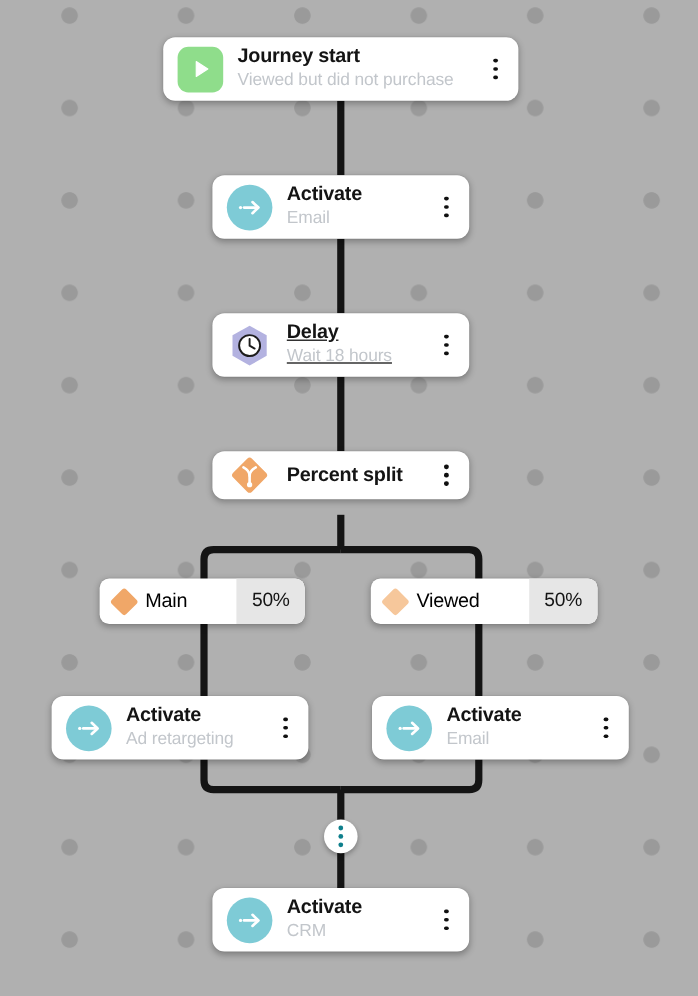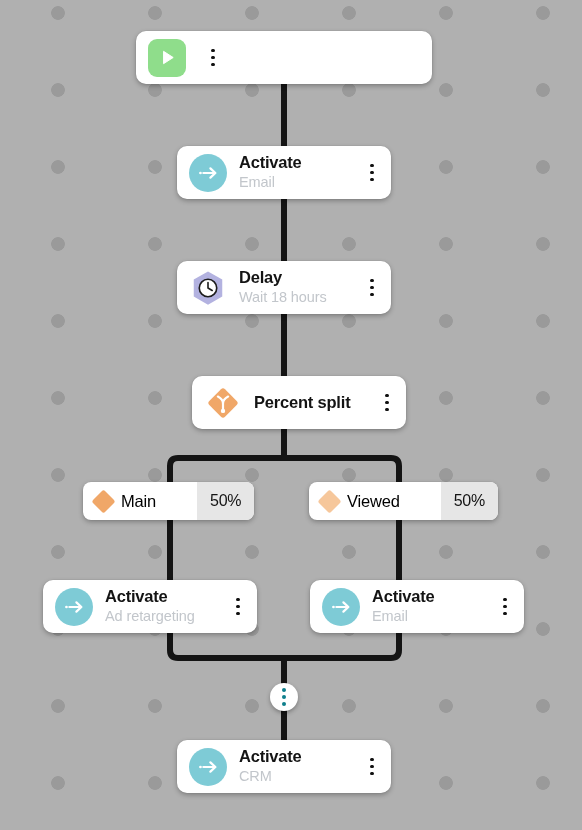--- a/index.html
+++ b/index.html
@@ -121,20 +121,24 @@
   </svg>
 
   <div class="node" style="left:136px;top:31px;width:296px;height:53px;">
     <div class="ico">
       <div class="ic-start">
         <svg width="19" height="19" viewBox="0 0 24 24" aria-hidden="true">
           <path d="M7 4.2 L19.2 12 L7 19.8 Z" fill="#ffffff" stroke="#ffffff" stroke-width="1.2" stroke-linejoin="round"></path>
         </svg>
       </div>
     </div>
+    <div class="txt">
+      <div class="title">Journey start</div>
+      <div class="sub">Viewed but did not purchase</div>
+    </div>
     <div class="kebab">
       <i></i>
         <i></i>
         <i></i>
     </div>
   </div>
 
   <div class="node" style="left:177px;top:146px;width:214px;height:53px;">
     <div class="ico">
       <div class="ic-activate">
@@ -149,42 +153,42 @@
       <div class="title">Activate</div>
       <div class="sub">Email</div>
     </div>
     <div class="kebab">
       <i></i>
         <i></i>
         <i></i>
     </div>
   </div>
 
-  <div class="node" style="left:177px;top:261px;width:214px;height:53px;">
+  <div class="node" style="left:177px;top:261px;width:214px;height:53px;text-decoration:underline;">
     <div class="ico">
       <div class="ic-delay">
         <svg width="38" height="38" viewBox="0 0 40 40" aria-hidden="true">
           <polygon points="20,2.5 35,11 35,29 20,37.5 5,29 5,11" fill="#b3b2e0"></polygon>
           <circle cx="20" cy="20" r="9.2" fill="#ffffff" stroke="#1c1c1c" stroke-width="1.7"></circle>
           <path d="M20 14.2 V20 L24.4 22.6" stroke="#1c1c1c" stroke-width="1.7" stroke-linecap="round" fill="none"></path>
         </svg>
       </div>
     </div>
     <div class="txt">
       <div class="title">Delay</div>
       <div class="sub">Wait 18 hours</div>
     </div>
     <div class="kebab">
       <i></i>
         <i></i>
         <i></i>
     </div>
   </div>
 
-  <div class="node" style="left:192px;top:376px;width:214px;height:53px;">
+  <div class="node" style="left:177px;top:376px;width:214px;height:40px;">
     <div class="ico">
       <div class="ic-split">
         <svg width="38" height="38" viewBox="0 0 40 40" aria-hidden="true">
           <rect x="8.3" y="8.3" width="23.4" height="23.4" rx="3" transform="rotate(45 20 20)" fill="#f0a768"></rect>
           <path d="M20 27.5 V20.5 C20 16.6 17.2 14.6 14.6 13.2" stroke="#ffffff" stroke-width="2.3" stroke-linecap="round" fill="none"></path>
           <path d="M20 20.5 C20 16.6 22.8 14.6 25.4 13.2" stroke="#ffffff" stroke-width="2.3" stroke-linecap="round" fill="none"></path>
           <circle cx="20" cy="28.3" r="2.3" fill="#ffffff"></circle>
         </svg>
       </div>
     </div>

